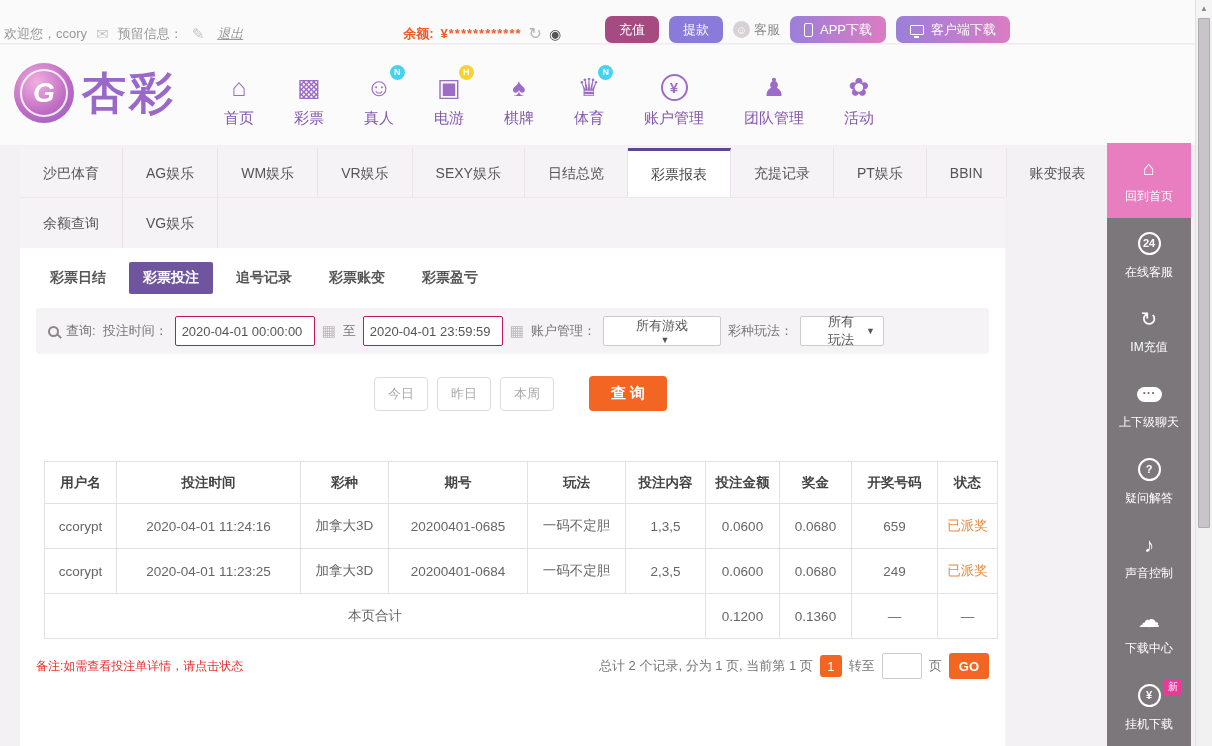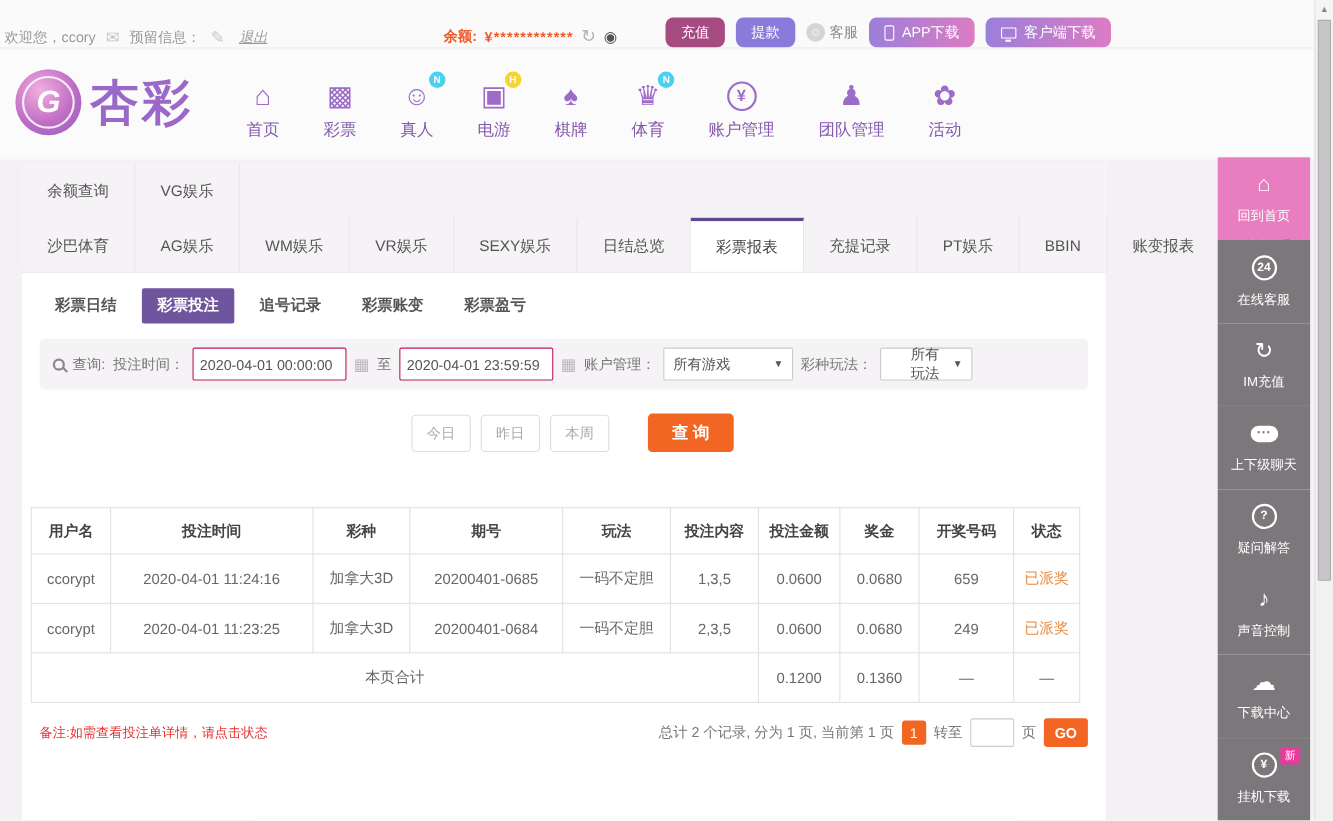--- a/index.html
+++ b/index.html
@@ -67,31 +67,31 @@
   .searchbar { margin:14px 16px 0; height:46px; background:#f5f3f5; border-radius:4px; display:flex;
                align-items:center; padding:0 12px; font-size:13px; color:#777; gap:7px; }
   .s-ico { width:11px; height:11px; border:2px solid #8a868a; border-radius:50%; position:relative; flex:none; }
   .s-ico::after { content:""; position:absolute; width:2px; height:6px; background:#8a868a;
                   transform:rotate(-45deg); right:-3px; bottom:-4px; }
   .dinput { width:140px; height:30px; border:1px solid #be185d; border-radius:2px; background:#fff;
             padding:0 6px; font-size:13px; color:#555; font-family:inherit; }
   .cal { color:#bcb8bc; font-size:15px; }
   .sel { height:30px; border:1px solid #ccc; border-radius:2px; background:#fff; display:flex; align-items:center;
          justify-content:space-between; padding:0 8px; color:#555; cursor:pointer; }
-  .sel.game { width:118px; }
+  .sel.game { width:118px;flex-direction:column; }
   .sel.play { width:84px;padding-left:27px; }
   .sel .arr { font-size:9px; color:#555; margin-left:6px; }
   
   .quickrow { margin-top:22px; display:flex; justify-content:center; align-items:center; gap:9px;padding-left:16px; }
   .qbtn { padding:7px 13px; border:1px solid #ddd; border-radius:4px; color:#aaa; background:#fff;
           font-size:13px; cursor:pointer; font-family:inherit; }
   .search-btn { margin-left:26px; padding:8px 22px; background:#f26522; color:#fff; border:none; border-radius:4px;
                 font-size:15px; font-weight:bold; cursor:pointer; font-family:inherit; white-space:nowrap; }
   
-  .report { margin:50px 8px 0; width:953px; border-collapse:collapse; table-layout:fixed;
+  .report { margin:50px 24px 0; width:953px; border-collapse:collapse; table-layout:fixed;
             font-size:13.5px; color:#666; text-align:center; }
   .report th, .report td { border:1px solid #e3e0e3; }
   .report th { height:42px; color:#444; font-weight:bold; font-size:13.5px; }
   .report td { height:45px; }
   .report td.status { color:#ea8a3e; cursor:pointer; }
   
   .tfoot { display:flex; justify-content:space-between; align-items:center; margin:14px 16px 0; font-size:13px; }
   .note { color:#e63030; font-size:12px; }
   .pager { display:flex; align-items:center; gap:7px; color:#777; }
   .pagebox { width:22px; height:22px; background:#f26522; color:#fff; border-radius:3px; display:flex;
@@ -202,37 +202,37 @@
       </div>
       <div class="nav-item">
         <span class="nav-ico">✿</span>
         <span class="nav-label">活动</span>
       </div>
     </div>
 </div>
 
 <div class="panel">
   <div class="tabstrip">
-    <div class="tabrow" id="tabs-row2">
-        <div class="tab">余额查询</div>
-        <div class="tab">VG娱乐</div>
-      </div>
     <div class="tabrow r1" id="tabs-row1">
         <div class="tab">沙巴体育</div>
         <div class="tab">AG娱乐</div>
         <div class="tab">WM娱乐</div>
         <div class="tab">VR娱乐</div>
         <div class="tab">SEXY娱乐</div>
         <div class="tab">日结总览</div>
         <div class="tab active">彩票报表</div>
         <div class="tab">充提记录</div>
         <div class="tab">PT娱乐</div>
         <div class="tab">BBIN</div>
         <div class="tab">账变报表</div>
         <div class="tab">转账报表</div>
+      </div>
+    <div class="tabrow" id="tabs-row2">
+        <div class="tab">余额查询</div>
+        <div class="tab">VG娱乐</div>
       </div>
   </div>
 
   <div class="subtabs" id="subtabs">
       <div class="subtab">彩票日结</div>
       <div class="subtab active">彩票投注</div>
       <div class="subtab">追号记录</div>
       <div class="subtab">彩票账变</div>
       <div class="subtab">彩票盈亏</div>
     </div>

